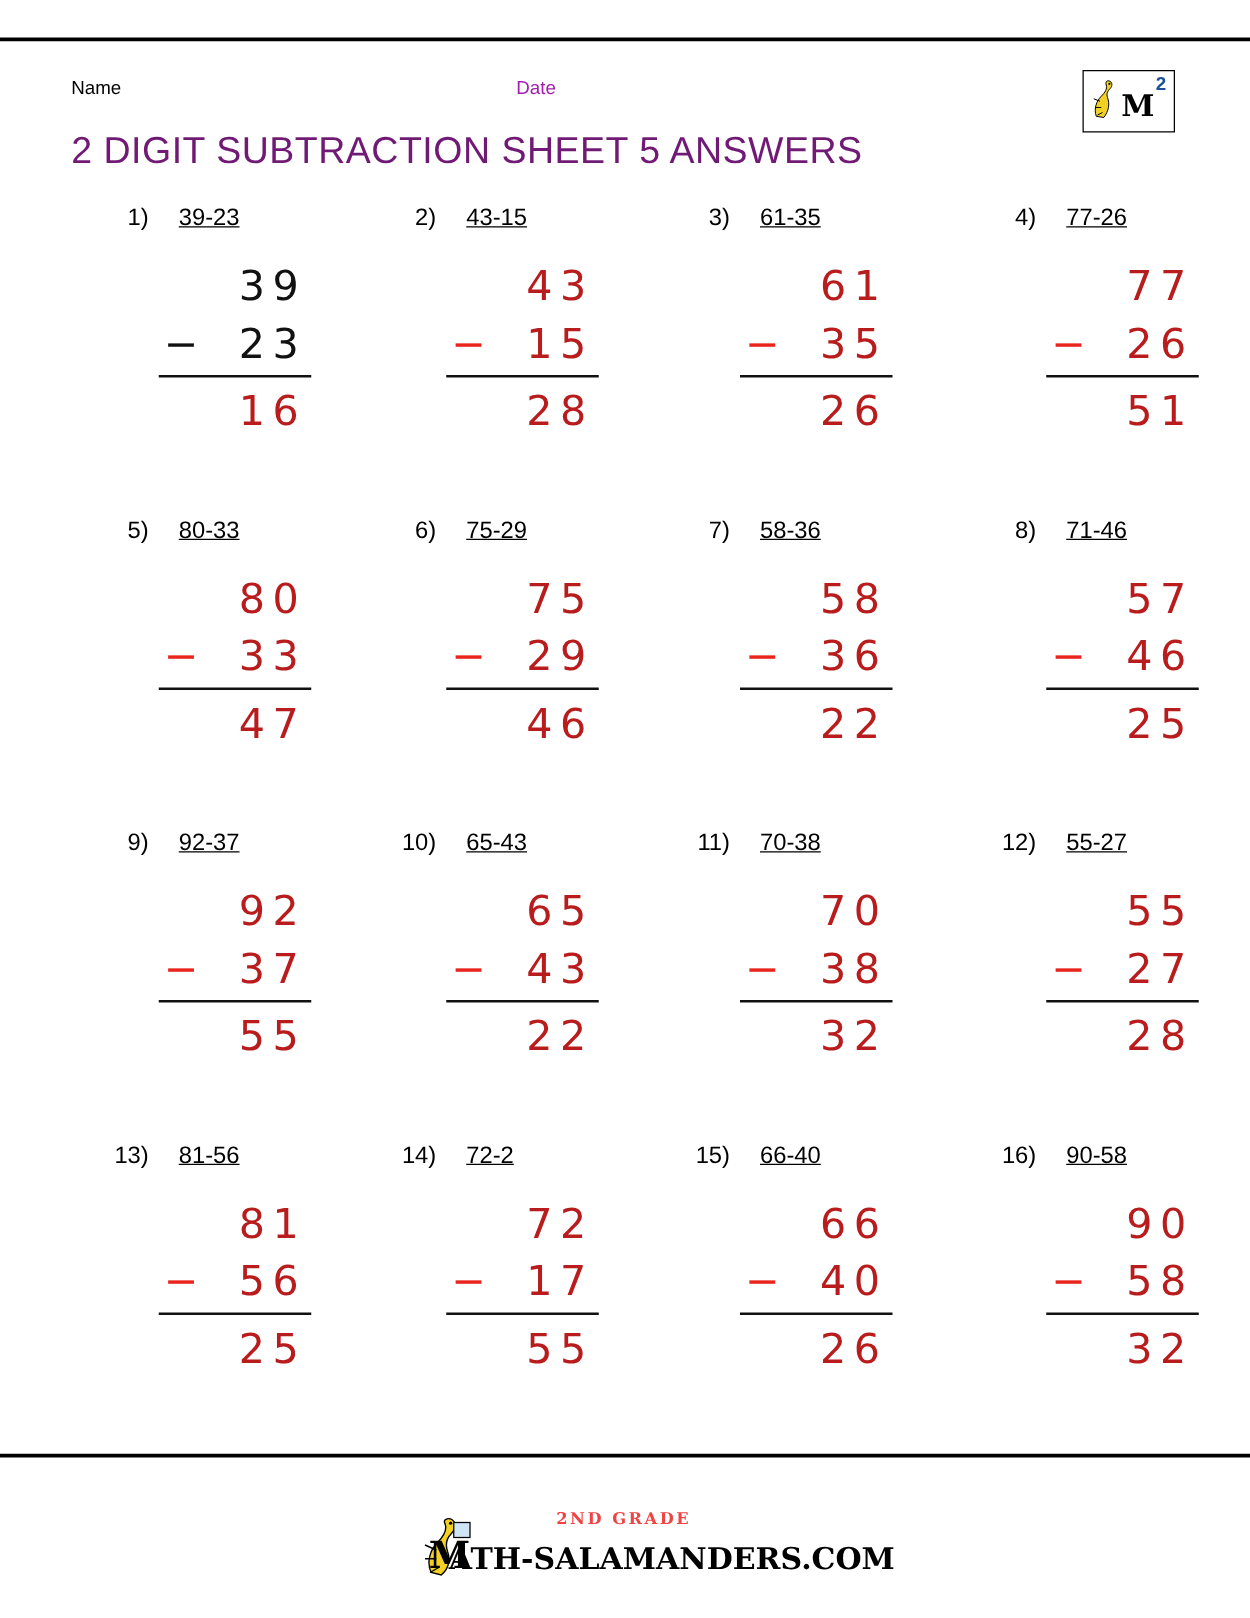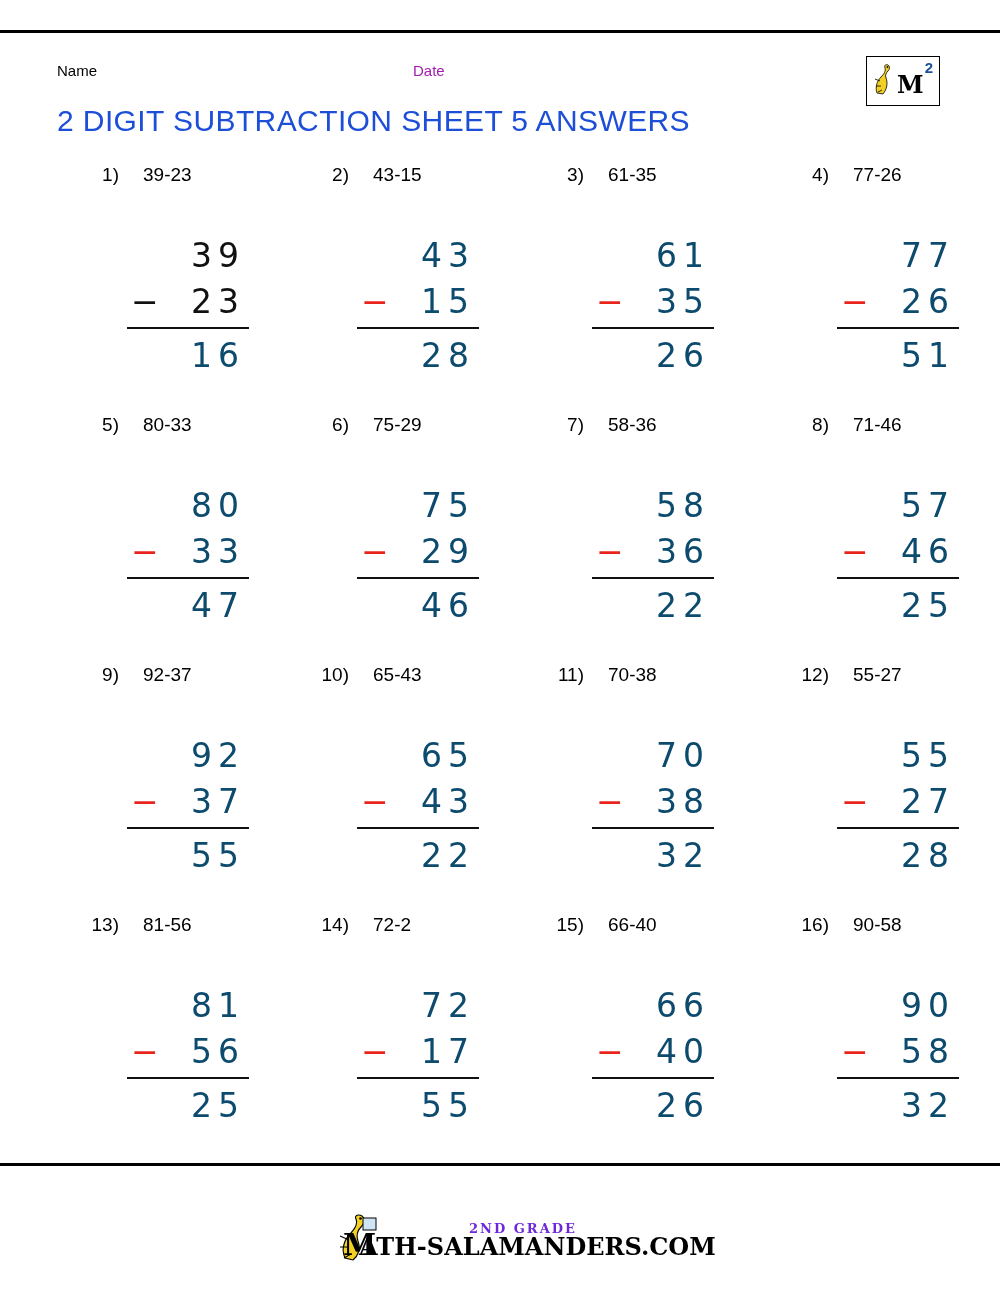--- a/index.html
+++ b/index.html
@@ -94,21 +94,21 @@
     color: #000;
     font-family: "DejaVu Serif", serif;
   }
 
   .title {
     position: absolute;
     left: 57px;
     top: 104px;
     font-size: 30px;
     letter-spacing: 0.4px;
-    color: #1d4ed8;
+    color: #701a75;
     font-family: "Liberation Sans", sans-serif;
     white-space: nowrap;
   }
 
   .grid {
     position: absolute;
     left: 0;
     top: 152px;
     width: 1000px;
   }
@@ -143,42 +143,42 @@
     text-align: right;
     width: 36px;
   }
   .q-expr {
     position: absolute;
     left: 88px;
     top: 0;
     font-size: 19px;
     color: #000;
     white-space: nowrap;
+    text-decoration: underline;
   }
 
   .sum {
     position: absolute;
     left: 58px;
     top: 54px;
     width: 140px;
     font-family: "DejaVu Sans", sans-serif;
-    margin-top: 27px;
   }
   .sum-line {
     position: relative;
     height: 46px;
   }
   .digits {
     position: absolute;
     right: 8px;
     top: 0;
     font-size: 33px;
     letter-spacing: 6px;
     line-height: 46px;
-    color: #0c4a6e;
+    color: #b91c1c;
     white-space: nowrap;
   }
   .digits.black {
     color: #111111;
   }
   .minus {
     position: absolute;
     left: 18px;
     top: 0;
     font-size: 33px;
@@ -222,27 +222,26 @@
   .footer-sal {
     position: absolute;
     left: 0;
     top: 6px;
     width: 44px;
     height: 48px;
   }
   .footer-grade {
     position: absolute;
     left: 110px;
-    top: 13px;
+    top: 0;
     font-size: 13px;
     font-weight: bold;
     letter-spacing: 2px;
-    color: #6d28d9;
+    color: #ef4444;
     font-family: "DejaVu Serif", serif;
-    margin-left: 24px;
   }
   .footer-site {
     position: absolute;
     left: 24px;
     top: 24px;
     font-size: 24px;
     font-weight: bold;
     letter-spacing: 0px;
     color: #000;
     font-family: "DejaVu Serif", serif;

